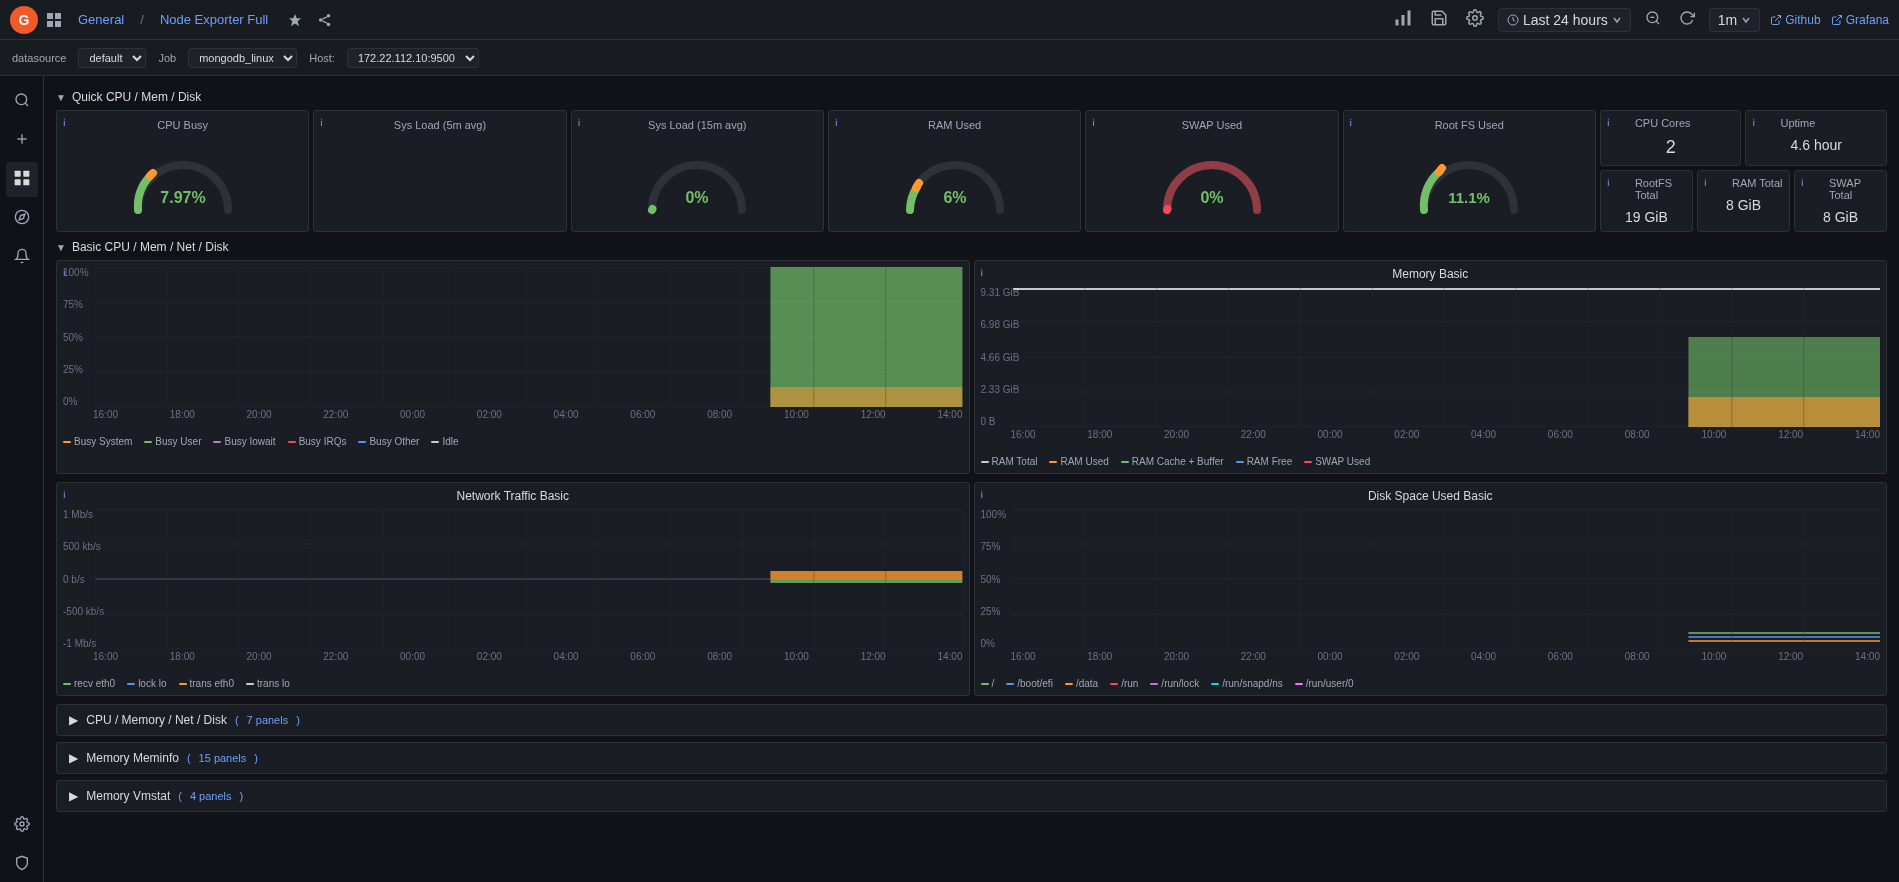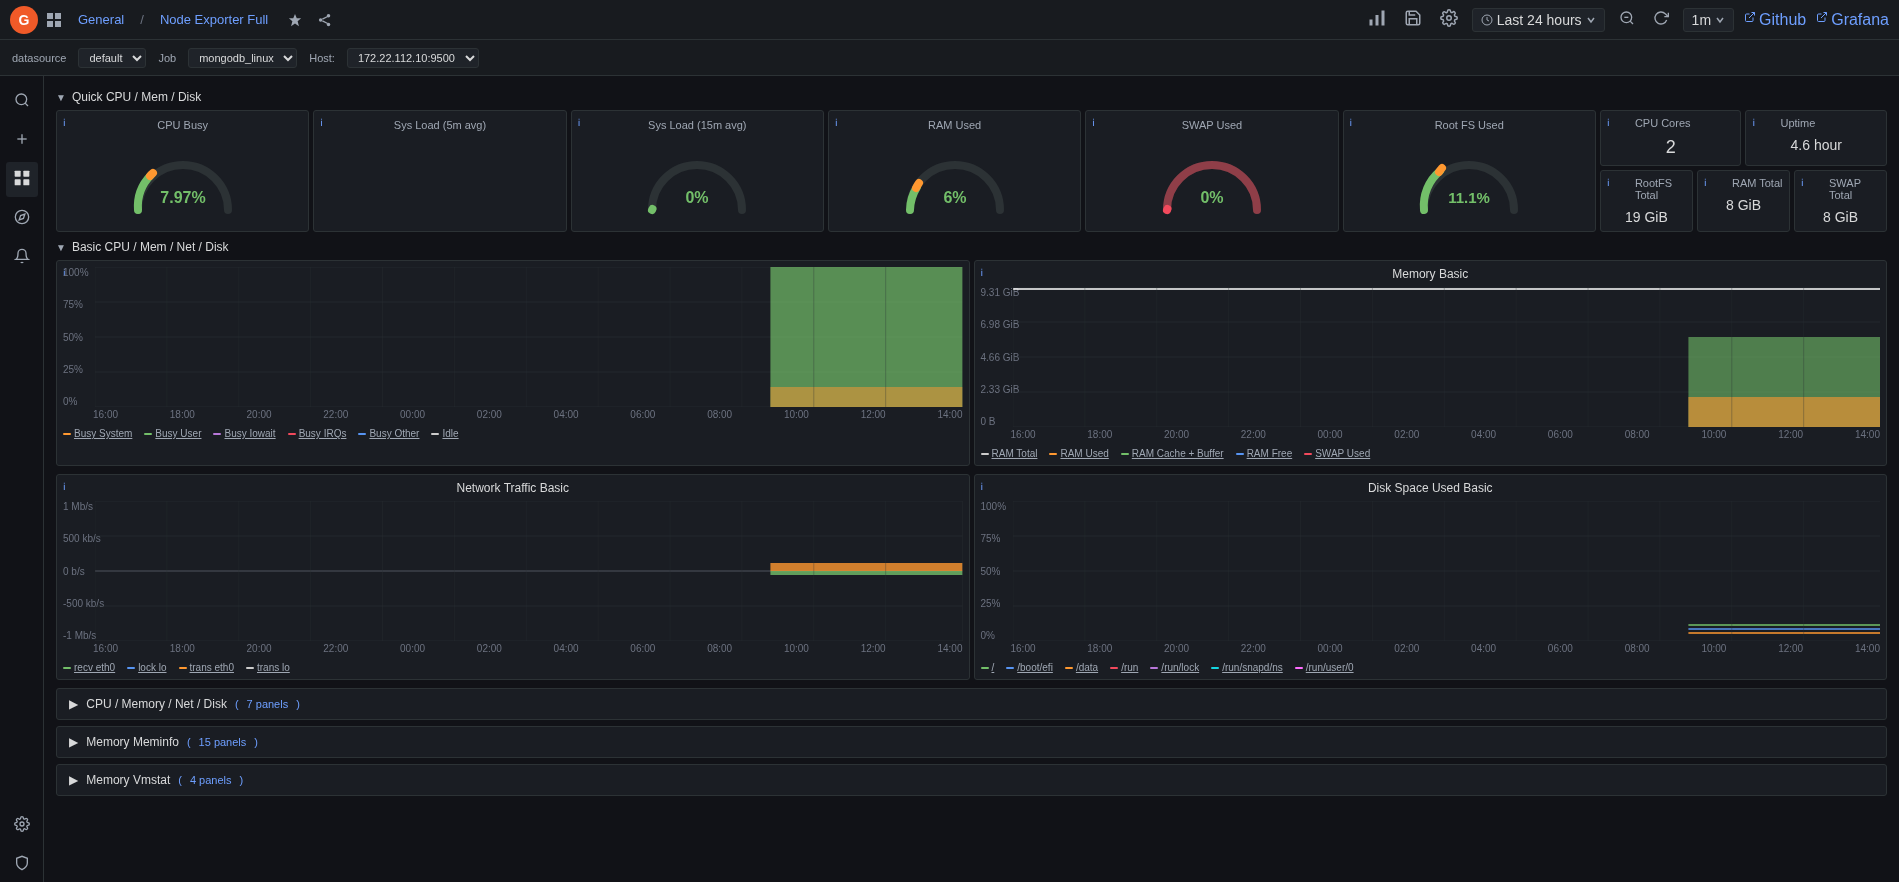--- a/index.html
+++ b/index.html
@@ -41,22 +41,22 @@
       background: none; border: none; color: #9fa7b3;
       cursor: pointer; font-size: 14px; padding: 4px;
     }
     .time-selector {
       background: #1f2329; border: 1px solid #2c3235;
       color: #d8d9da; border-radius: 3px; padding: 3px 8px;
       font-size: 14px; display: flex; align-items: center; gap: 4px;
       cursor: pointer;
     }
     .ext-link {
-      color: #6e9fff; font-size: 16px; cursor: pointer;
-      text-decoration: none; display: flex; align-items: flex-start; gap: 3px;
+      color: #6e9fff; font-size: 12px; cursor: pointer;
+      text-decoration: none; display: flex; align-items: center; gap: 3px;
     }
 
     
     .filter-bar {
       display: flex;
       align-items: center;
       height: 36px;
       background: #181b1f;
       border-bottom: 1px solid #2c3235;
       padding: 0 12px;
@@ -159,24 +159,23 @@
       margin-bottom: 6px;
     }
     .chart-area {
       position: relative;
       height: 140px;
     }
     .chart-legend {
       display: flex;
       gap: 12px;
       flex-wrap: wrap;
-      margin-top: 8px;
+      margin-top: 16px;
       font-size: 10px;
       color: #9fa7b3;
-      text-decoration: underline;
     }
     .legend-item {
       display: flex; align-items: center; gap: 3px;
     }
     .legend-dot {
       width: 8px; height: 2px; border-radius: 1px;
     }
     .y-axis-labels {
       position: absolute;
       left: 0; top: 0;

